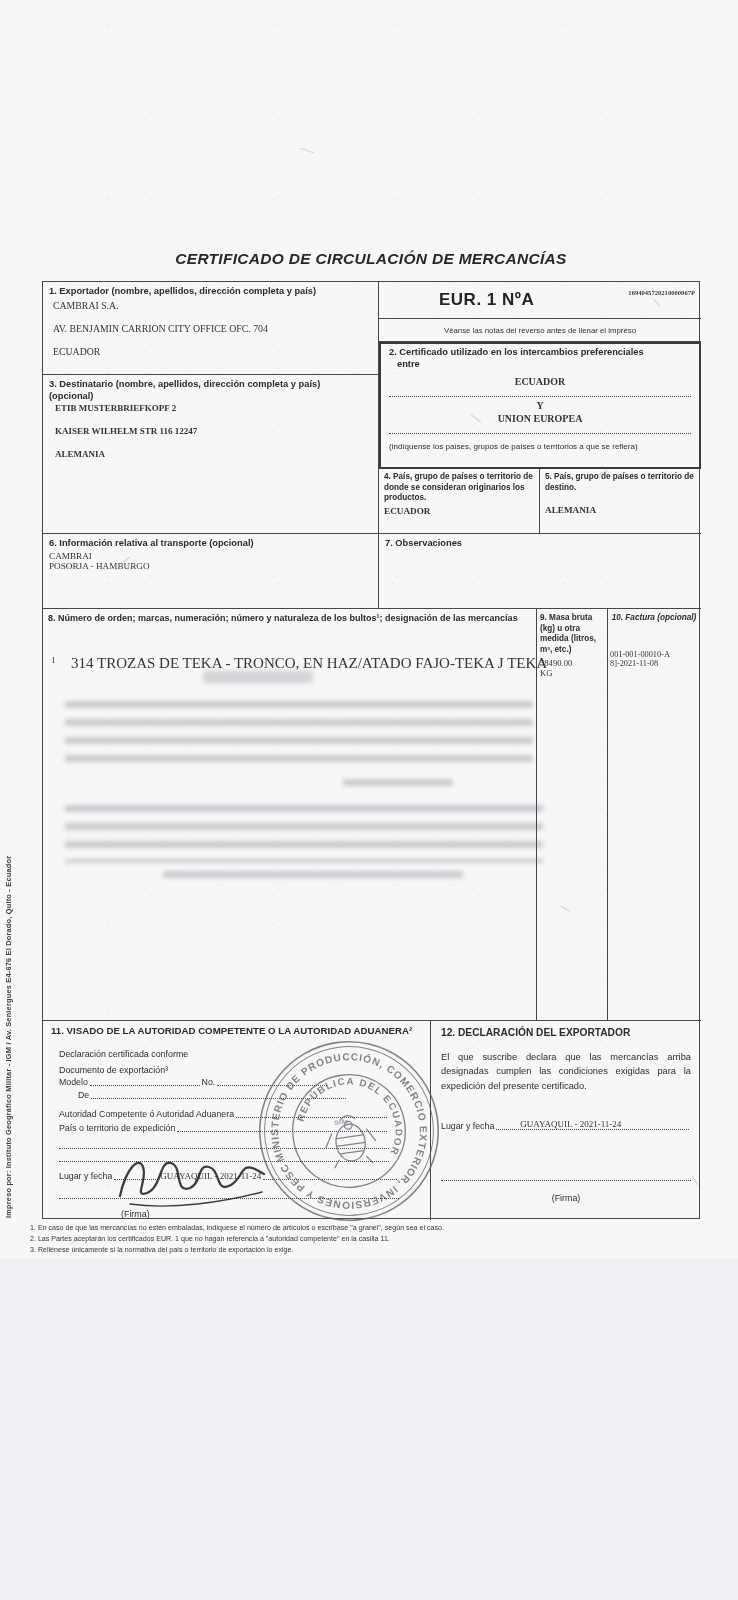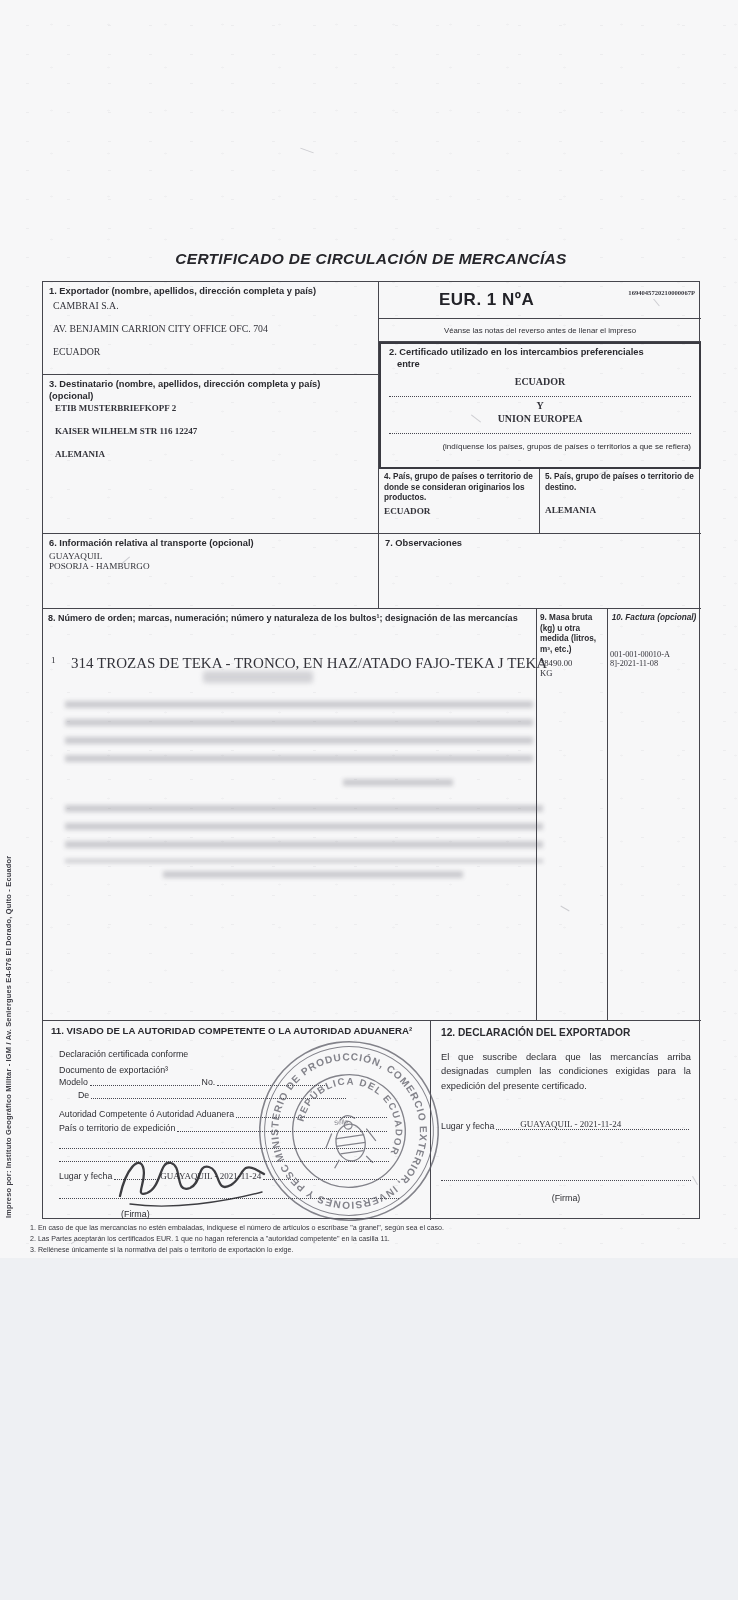--- a/index.html
+++ b/index.html
@@ -77,36 +77,36 @@
         <div class="cell bb note-row" style="left:336px;top:37px;width:322px;height:23px;">Véanse las notas del reverso antes de llenar el impreso</div>
 
         <div class="cell thick" style="left:336px;top:60px;width:322px;height:127px;padding:3px 8px;">
           <div class="lbl">2. Certificado utilizado en los intercambios preferenciales</div>
           <div class="lbl" style="margin-left:8px;">entre</div>
           <div class="val-b" style="text-align:center;margin-top:6px;">ECUADOR</div>
           <div class="dotline"></div>
           <div class="val-b" style="text-align:center;margin-top:3px;">Y</div>
           <div class="val-b" style="text-align:center;margin-top:2px;">UNION EUROPEA</div>
           <div class="dotline"></div>
-          <div style="font-size:8px;text-align:right;margin-top:8px;">(indíquense los países, grupos de países o territorios a que se refiera)</div>
+          <div style="font-size:8px;text-align:left;margin-top:8px;">(indíquense los países, grupos de países o territorios a que se refiera)</div>
         </div>
 
         <div class="cell br" style="left:336px;top:187px;width:161px;height:65px;padding:3px 5px;">
           <div class="lbl-sm">4. País, grupo de países o territorio de donde se consideran originarios los productos.</div>
           <div class="val-b" style="font-size:9.2px;margin-top:2px;">ECUADOR</div>
         </div>
         <div class="cell" style="left:497px;top:187px;width:161px;height:65px;padding:3px 5px;">
           <div class="lbl-sm">5. País, grupo de países o territorio de destino.</div>
           <div class="val-b" style="font-size:9.2px;margin-top:12px;">ALEMANIA</div>
         </div>
         <div class="cell" style="left:336px;top:251px;width:322px;height:1px;background:#46464d;"></div>
 
         <div class="cell br bb pad" style="left:0;top:252px;width:336px;height:75px;">
           <div class="lbl">6. Información relativa al transporte (opcional)</div>
-          <div class="val" style="font-size:9.2px;margin-top:1px;">GUAYAQUIL</div>
+          <div class="val" style="font-size:9.2px;margin-top:1px;">CAMBRAI</div>
           <div class="val" style="font-size:9.2px;">POSORJA - HAMBURGO</div>
         </div>
         <div class="cell bb pad" style="left:336px;top:252px;width:322px;height:75px;">
           <div class="lbl">7. Observaciones</div>
         </div>
 
         <div class="cell bb" style="left:0;top:327px;width:658px;height:412px;">
           <div class="cell" style="left:493px;top:0;width:1px;height:412px;background:#46464d;"></div>
           <div class="cell" style="left:564px;top:0;width:1px;height:412px;background:#46464d;"></div>
 

